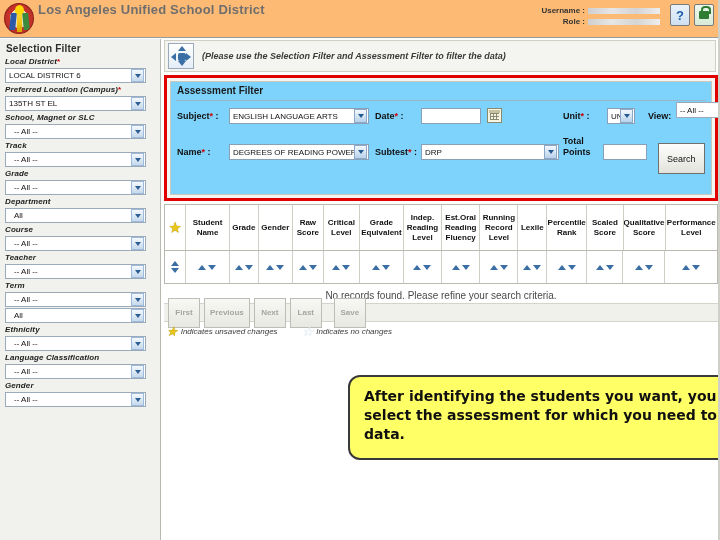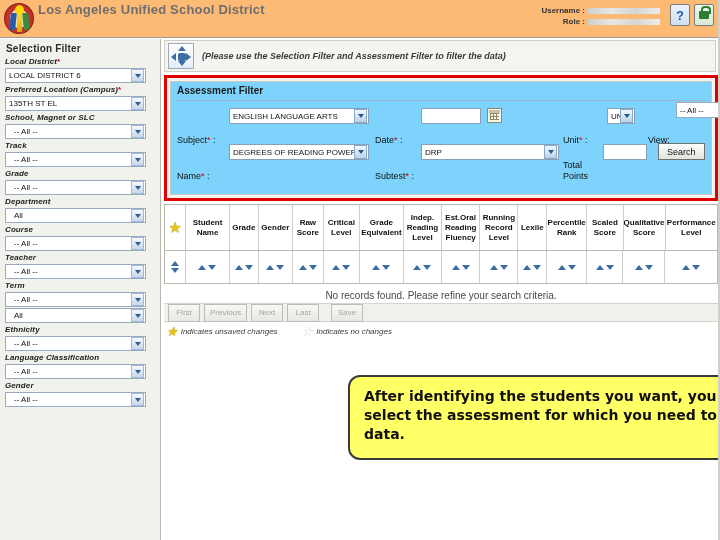--- a/index.html
+++ b/index.html
@@ -157,21 +157,21 @@
     border:1px solid #c9c9c0; background:#7dd3fc;
   }
   #assessment-title {
     position:absolute; left:6px; top:3px;
     font-size:10px; font-weight:bold; color:#1a1a1a;
   }
   #assessment-rule {
     position:absolute; left:5px; top:18px; right:5px; height:1px; background:#9fb4cc;
   }
   .af-label {
-    position:absolute; font-size:9px; font-weight:normal; color:#111; line-height:11px;margin-top:24px;
+    position:absolute; font-size:9px; font-weight:bold; color:#111; line-height:11px;
   }
   .af-select {
     position:absolute; height:16px; background:#ffffff; border:1px solid #8aa0b8;
     display:flex; align-items:center;
   }
   .af-select .sval { font-size:8px; color:#111; padding-left:3px; flex:1; white-space:nowrap; overflow:hidden; }
   .af-select .arrow {
     width:13px; height:14px; flex:none; margin-right:1px;
     background:linear-gradient(180deg,#f4f8fd,#b9d2ea); border:1px solid #8aa8c8;
     display:flex; align-items:center; justify-content:center;
@@ -188,21 +188,21 @@
     background:#f7f4e4;
   }
   #cal-icon .grid {
     position:absolute; left:2px; top:4px; right:2px; bottom:2px;
     background:
       repeating-linear-gradient(90deg,#8a8a70 0 1px, transparent 1px 3px),
       repeating-linear-gradient(180deg,#8a8a70 0 1px, transparent 1px 3px);
   }
   #cal-icon .top { position:absolute; left:1px; top:1px; right:1px; height:3px; background:#c9c2a0; }
   #search-button {
-    position:absolute; height:17px; padding:0 8px;
+    position:absolute; height:31px; padding:0 8px;
     background:linear-gradient(180deg,#fdfdfd,#e3e3dc);
     border:1px solid #6f6f6f;
     font-size:9px; color:#111;
     display:flex; align-items:center; justify-content:center;
   }
 
   
   #results {
     position:absolute; left:2px; top:165px; width:554px; height:80px;
     border:1px solid #b9b9b0; background:#ffffff;
@@ -236,24 +236,24 @@
     display:flex; align-items:center; justify-content:center;
     font-size:10px; color:#4a4a4a;
     background:#ffffff;
   }
   #pager {
     position:absolute; left:2px; top:264px; width:554px; height:19px;
     background:#f1f1ec; border-top:1px solid #d4d4cc; border-bottom:1px solid #d4d4cc;
     display:flex; align-items:center; padding-left:4px; gap:4px;
   }
   .pbtn {
-    height:18px; min-width:32px; padding:0 5px;
+    height:30px; min-width:32px; padding:0 5px;
     background:linear-gradient(180deg,#f7f7f4,#e8e8e2);
     border:1px solid #bdbdb5; color:#a6a6a0;
-    font-size:8px; display:flex; align-items:center; justify-content:center;
+    font-size:8px; display:flex; align-items:center; justify-content:center;font-weight:bold;
   }
   #legend {
     position:absolute; left:4px; top:285px; width:500px; height:14px;
     display:flex; align-items:center; gap:5px;
     font-size:8px; font-style:italic; color:#3a3a3a;
   }
   #legend .lg { display:flex; align-items:center; gap:3px; }
   #legend .sep { width:14px; }
 
   

